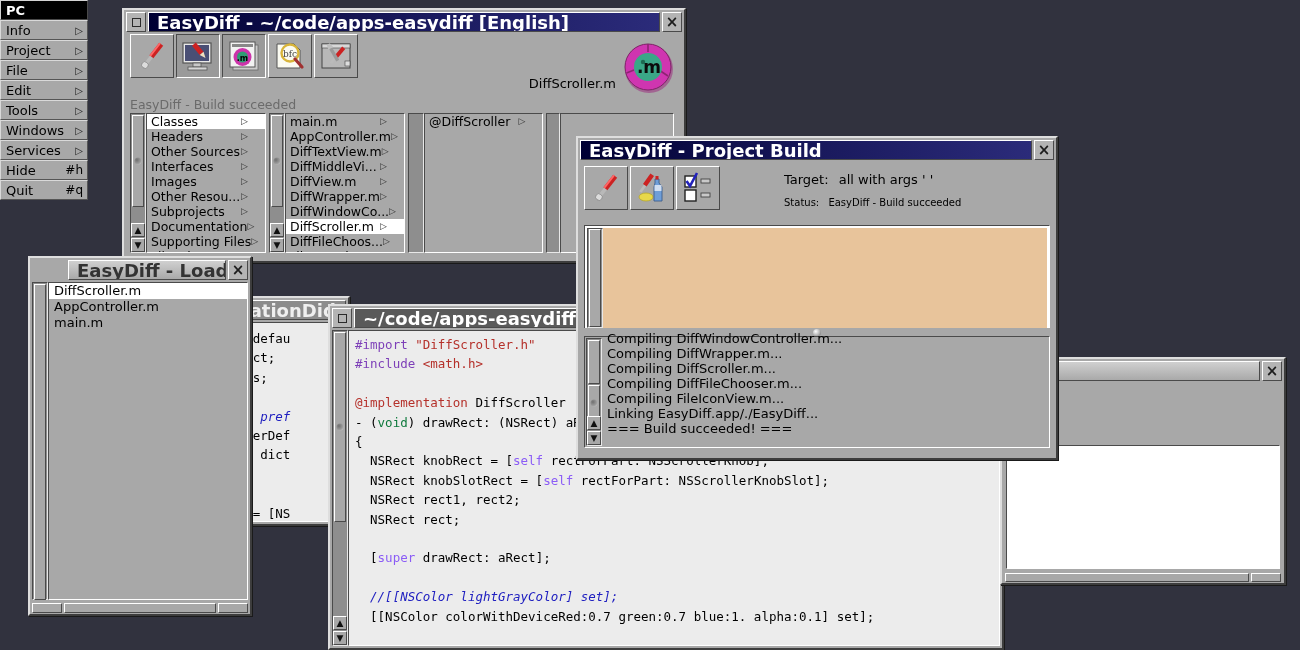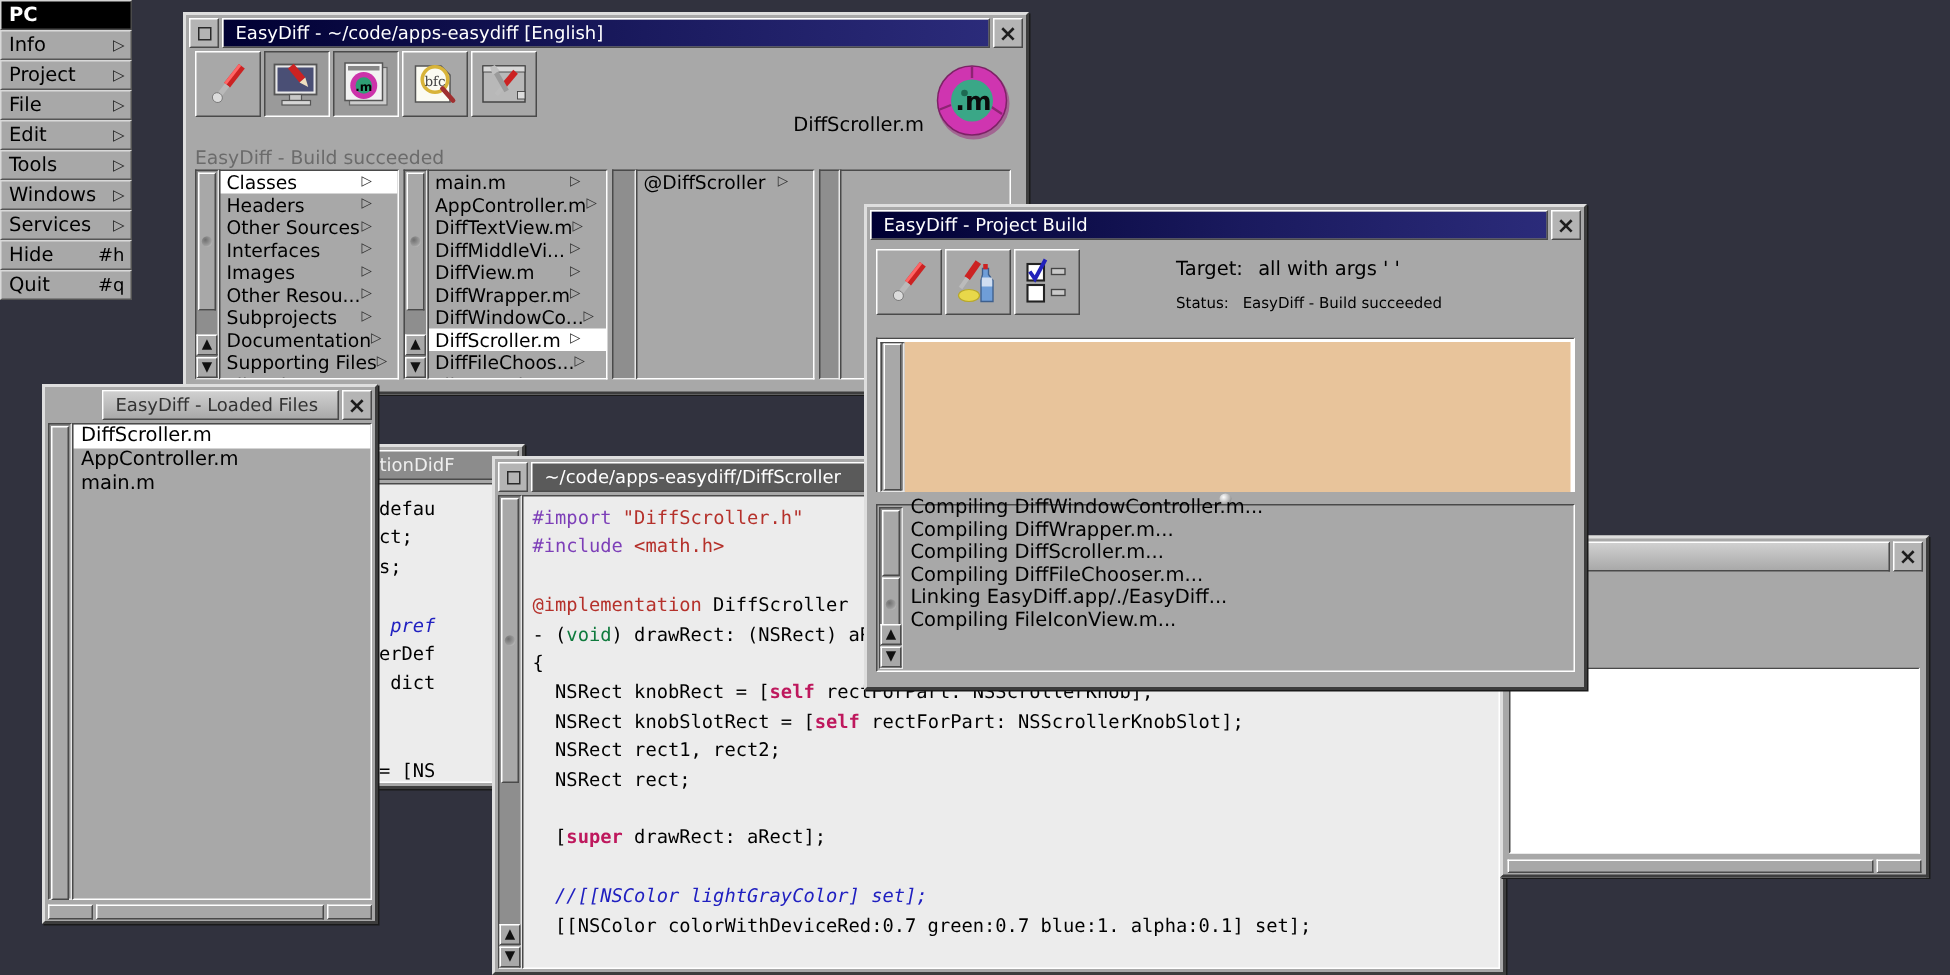--- a/index.html
+++ b/index.html
@@ -46,21 +46,21 @@
   .tb-btn{
     width:20px;flex:0 0 20px;background:#b4b4b4;
     border-top:1px solid #fff;border-left:1px solid #fff;
     border-right:1px solid #4a4a4a;border-bottom:1px solid #4a4a4a;
     display:flex;align-items:center;justify-content:center;box-sizing:border-box;
   }
   .tb-btn .mini{width:9px;height:9px;border:1.5px solid #2a2a2a;box-sizing:border-box;background:#b4b4b4;}
   .tb-btn .xg{font-size:15px;font-weight:bold;line-height:1;color:#1d1d1d;font-family:"DejaVu Sans",sans-serif;}
   .tb-title{
     flex:1;display:flex;align-items:center;padding-left:8px;
-    font-weight:normal;font-size:12px;box-sizing:border-box;
+    font-weight:bold;font-size:18px;box-sizing:border-box;
     border-top:1px solid #fff;border-left:1px solid #fff;
     border-right:1px solid #4a4a4a;border-bottom:1px solid #4a4a4a;
     overflow:hidden;white-space:nowrap;
   }
   .tb-active{background:linear-gradient(to right,#000033,#1a1a5e 55%,#2b2b7a);color:#fff;}
   .tb-active-btn{background:#b4b4b4;}
   .tb-key{background:#5a5a5a;color:#ffffff;}
   .tb-inactive{background:linear-gradient(to bottom,#d0d0d0,#a9a9a9);color:#333;margin-left:36px;}
 
   
@@ -85,21 +85,21 @@
   .brow-row .arr{font-size:9px;color:#333;}
 
   
   .code{
     font-family:"DejaVu Sans Mono","Liberation Mono",monospace;
     font-size:12.5px;line-height:19.4px;white-space:pre;color:#000;
   }
   .k-imp{color:#7d3fb8;}
   .k-dir{color:#b5312b;}
   .k-kw{color:#0f7a3d;}
-  .k-self{color:#be185d;font-weight:bold;}
+  .k-self{color:#8b5cf6;font-weight:normal;}
   .k-cmt{color:#2020c0;font-style:italic;}
   .k-nil{color:#c030a0;}
 
   .statusline{color:#6b6b6b;font-size:12.5px;}
 </style>
 </head>
 <body>
 
 <div class="abs" id="menu">
   <div class="menu-title">PC</div>
@@ -530,18 +530,19 @@
             <span class="dimple"></span>
           </div>
         <div class="arrbtn" style="bottom:15px;">▲</div>
         <div class="arrbtn" style="bottom:0px;">▼</div>
       </div>
       <div style="flex: 1 1 0%; overflow: hidden; padding-left: 5px; margin-top: -7px;" id="log-area">
           <div style="height: 15px; line-height: 15px; font-size: 13px; white-space: nowrap;">Compiling DiffWindowController.m...</div>
           <div style="height: 15px; line-height: 15px; font-size: 13px; white-space: nowrap;">Compiling DiffWrapper.m...</div>
           <div style="height: 15px; line-height: 15px; font-size: 13px; white-space: nowrap;">Compiling DiffScroller.m...</div>
           <div style="height: 15px; line-height: 15px; font-size: 13px; white-space: nowrap;">Compiling DiffFileChooser.m...</div>
+          <div style="height: 15px; line-height: 15px; font-size: 13px; white-space: nowrap;">Compiling FileIconView.m...</div>
           <div style="height: 15px; line-height: 15px; font-size: 13px; white-space: nowrap;">Linking EasyDiff.app/./EasyDiff...</div>
-          <div style="height: 15px; line-height: 15px; font-size: 13px; white-space: nowrap;">Compiling FileIconView.m...</div>
+          <div style="height: 15px; line-height: 15px; font-size: 13px; white-space: nowrap;">=== Build succeeded! ===</div>
         </div>
     </div>
   </div>
 </div>
 
 </body></html>

